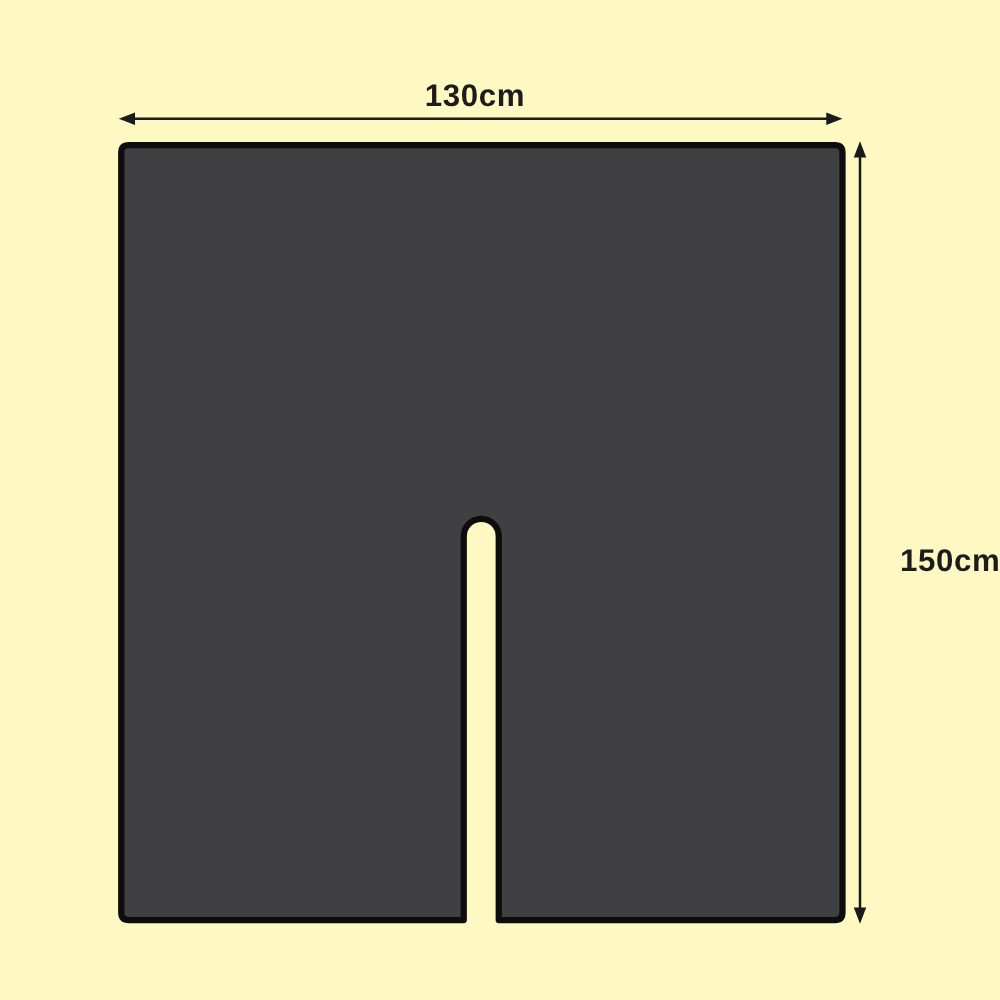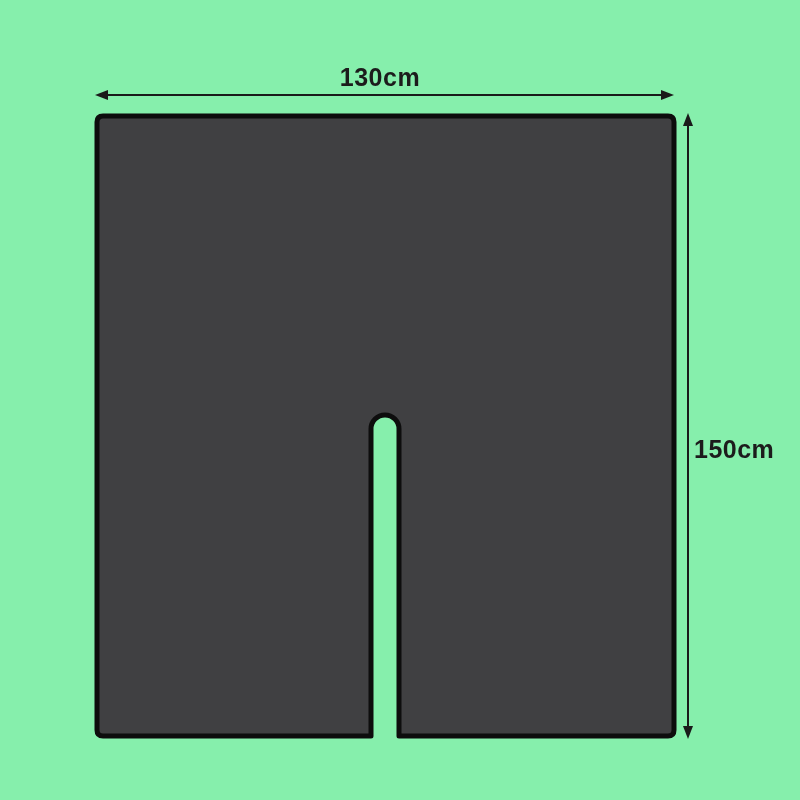--- a/index.html
+++ b/index.html
@@ -5,21 +5,21 @@
   html, body {
     margin: 0;
     padding: 0;
     background: #ffffff;
     font-family: "Liberation Sans", sans-serif;
   }
   .canvas {
     position: relative;
     width: 800px;
     height: 800px;
-    background: #86efac;
+    background: #fef9c3;
     overflow: hidden;
   }
   .diagram-svg {
     position: absolute;
     left: 0;
     top: 0;
     width: 800px;
     height: 800px;
   }
   .dim-arrow line {
@@ -37,21 +37,21 @@
     letter-spacing: 0.5px;
     white-space: nowrap;
   }
   .dim-label.width {
     left: 320px;
     top: 63px;
     width: 120px;
     text-align: center;
   }
   .dim-label.height {
-    left: 694px;
+    left: 720px;
     top: 435px;
     text-align: left;
   }
 </style>
 </head>
 <body>
 
 <div class="canvas">
 
   <svg class="diagram-svg" viewBox="0 0 800 800">

